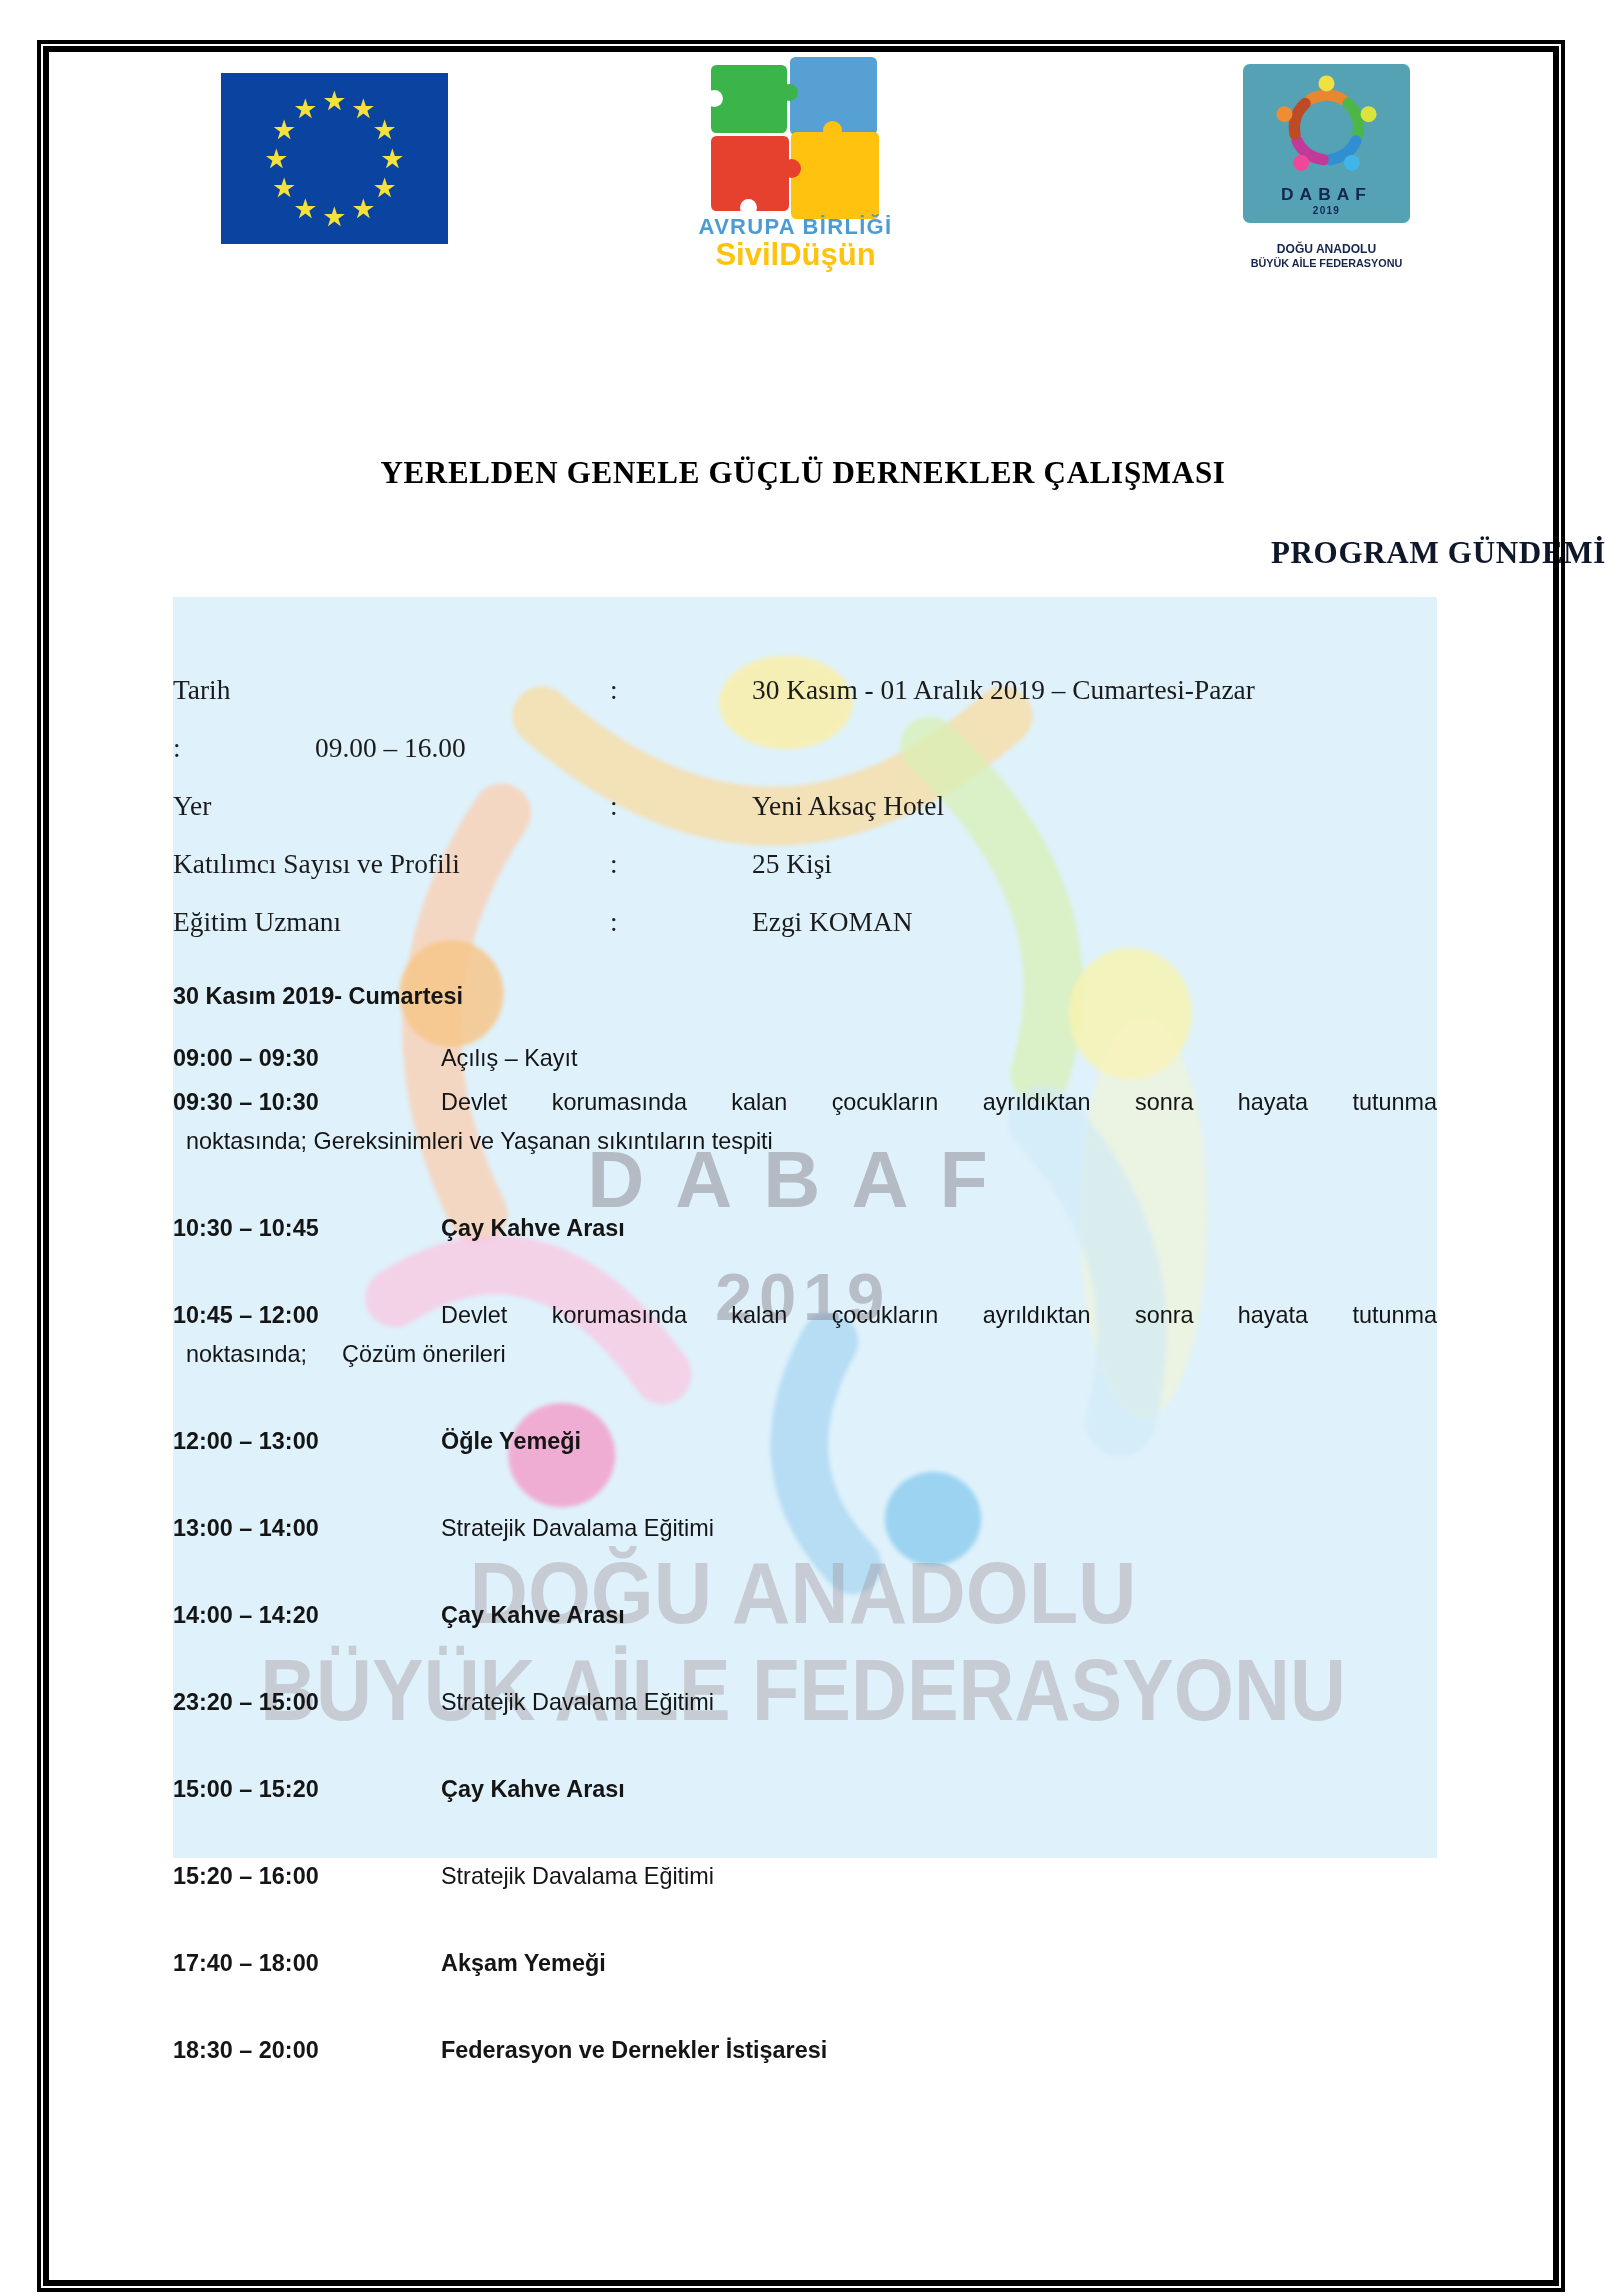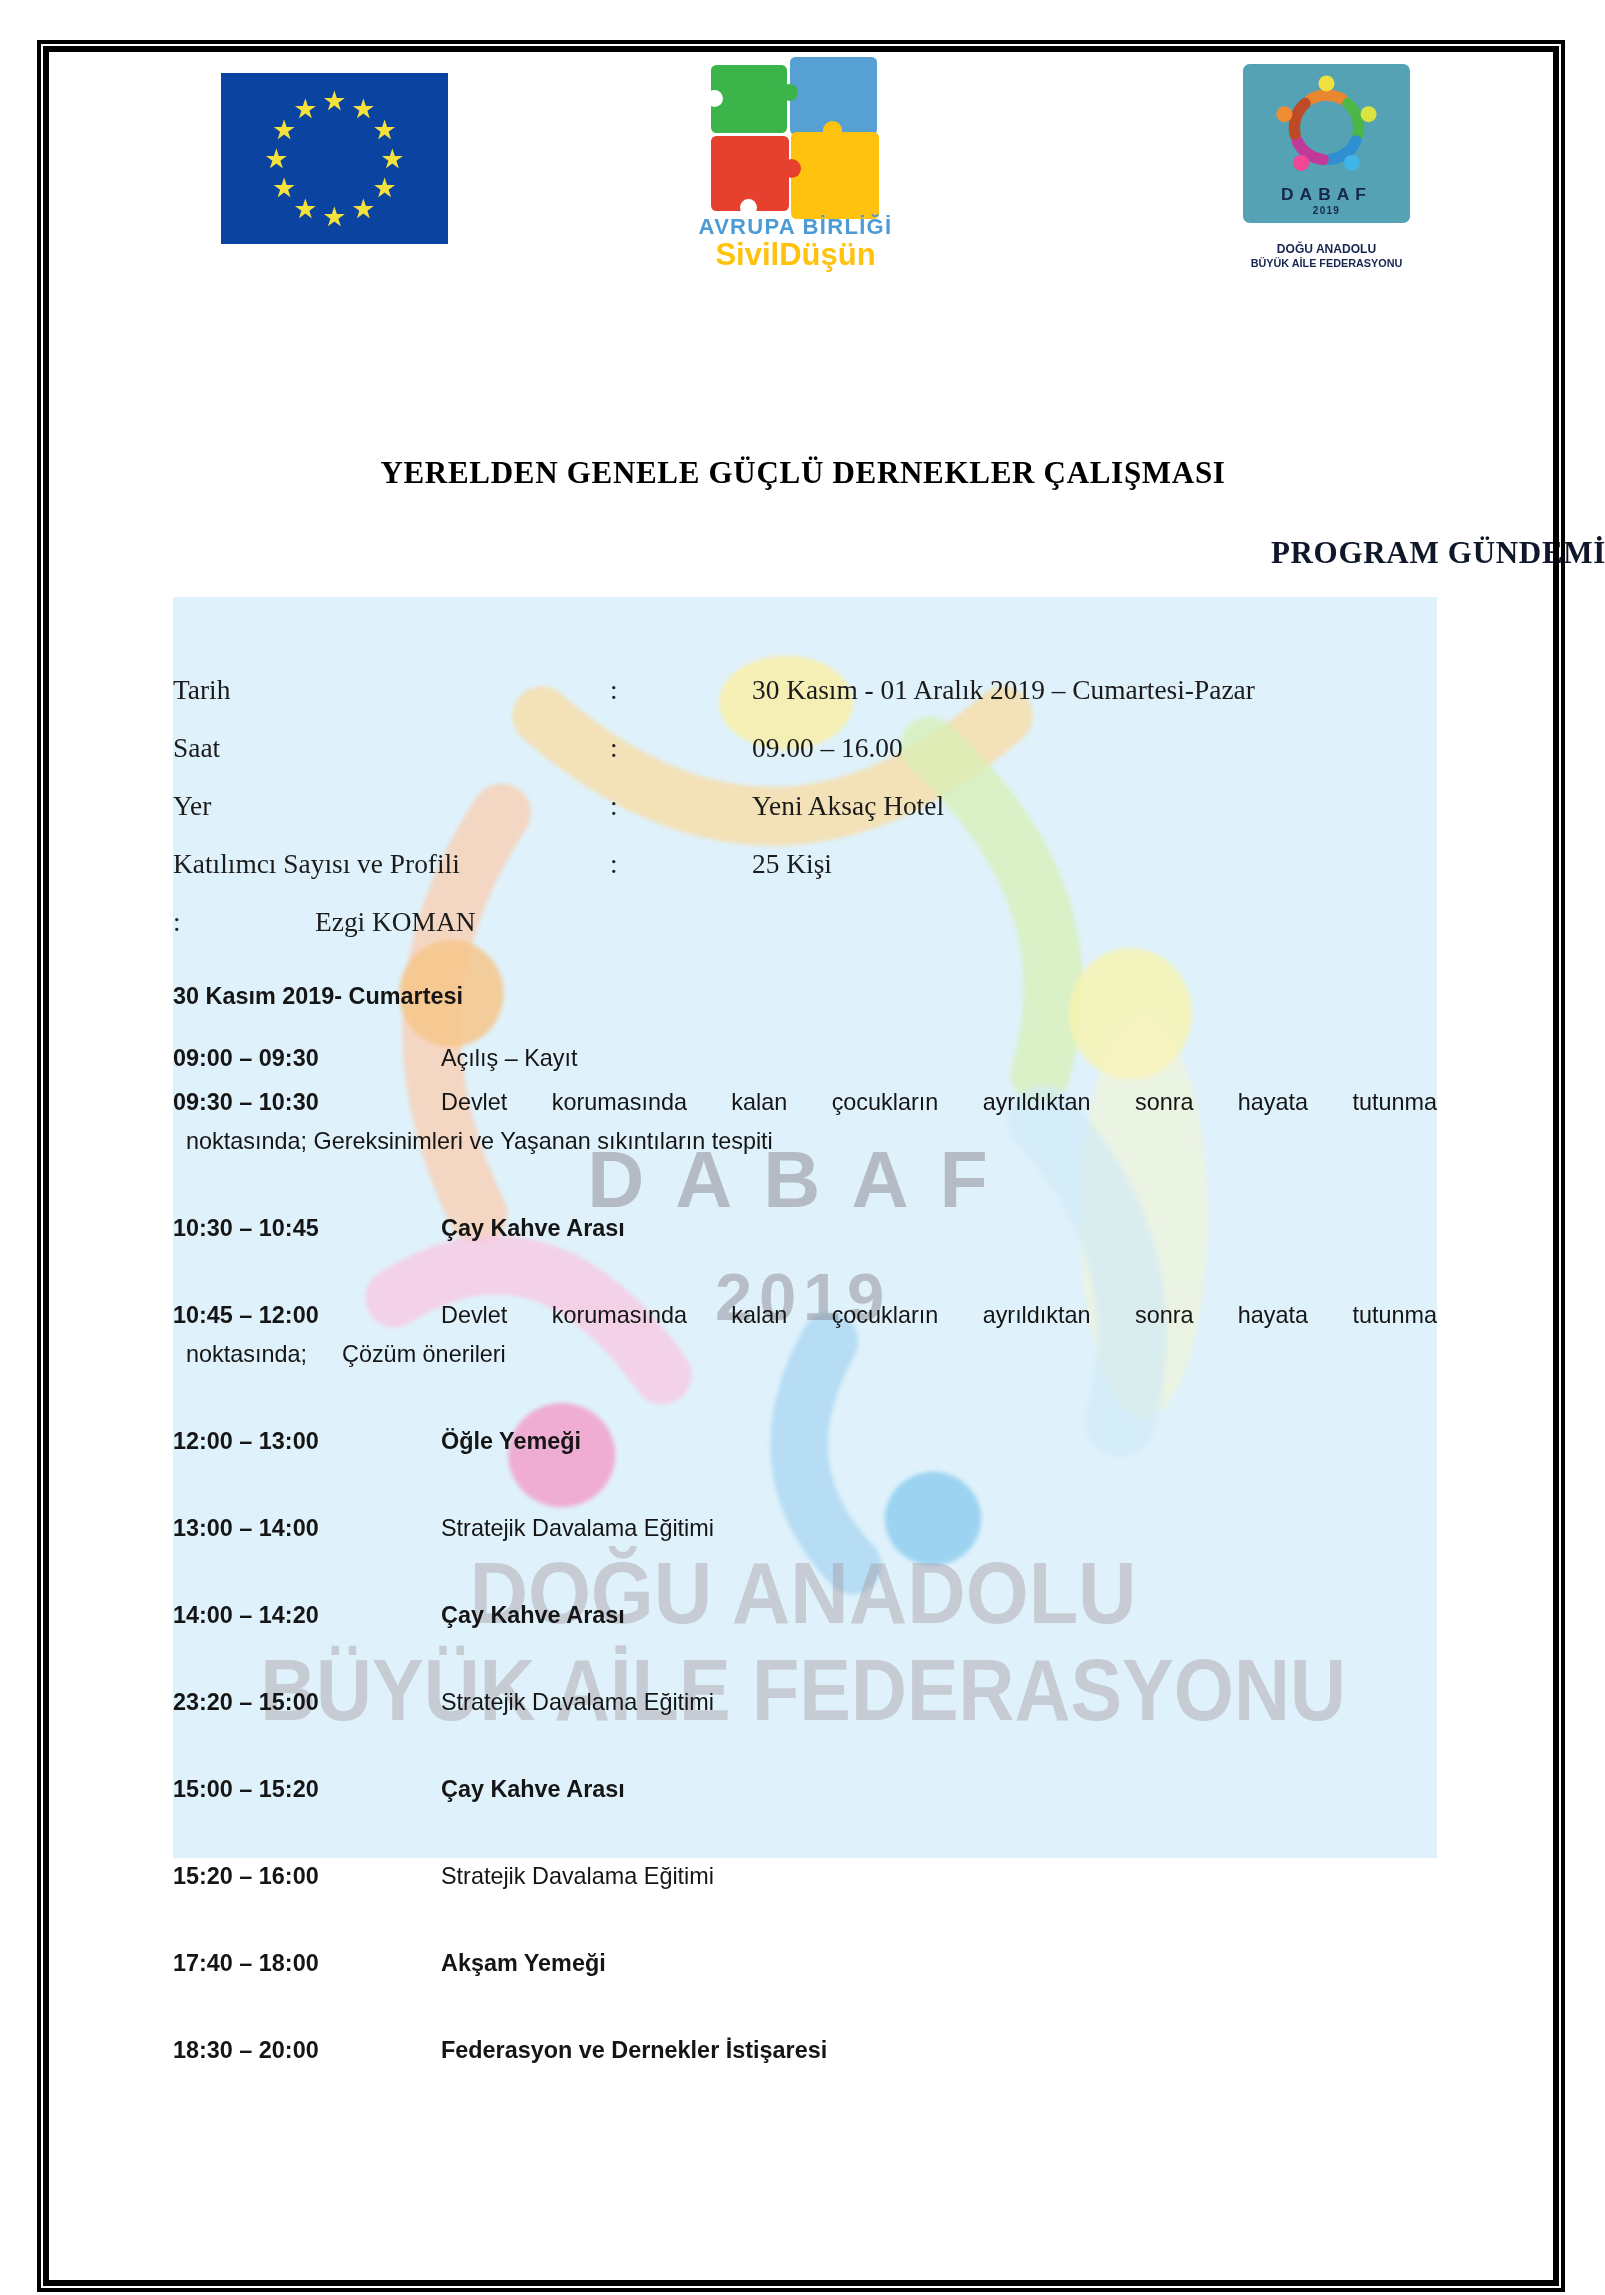--- a/index.html
+++ b/index.html
@@ -162,35 +162,35 @@
 <div class="subtitle">PROGRAM GÜNDEMİ</div>
 
 <div class="info">
 
 <div class="irow">
       <span class="ilabel">Tarih</span>
       <span class="isep">:</span>
       <span class="ival">30 Kasım  - 01 Aralık 2019 – Cumartesi-Pazar</span>
     </div>
     <div class="irow">
-      <span class="ilabel">Saat</span>
       <span class="isep">:</span>
       <span class="ival">09.00 – 16.00</span>
     </div>
     <div class="irow">
       <span class="ilabel">Yer</span>
       <span class="isep">:</span>
       <span class="ival">Yeni Aksaç Hotel</span>
     </div>
     <div class="irow">
       <span class="ilabel">Katılımcı Sayısı ve Profili</span>
       <span class="isep">:</span>
       <span class="ival">25 Kişi</span>
     </div>
     <div class="irow">
+      <span class="ilabel">Eğitim Uzmanı</span>
       <span class="isep">:</span>
       <span class="ival">Ezgi KOMAN</span>
     </div>
   </div>
 
 <div class="schedule">
   <div class="sday">30 Kasım 2019- Cumartesi</div>
   <div>
 
   <div class="srow tight">

